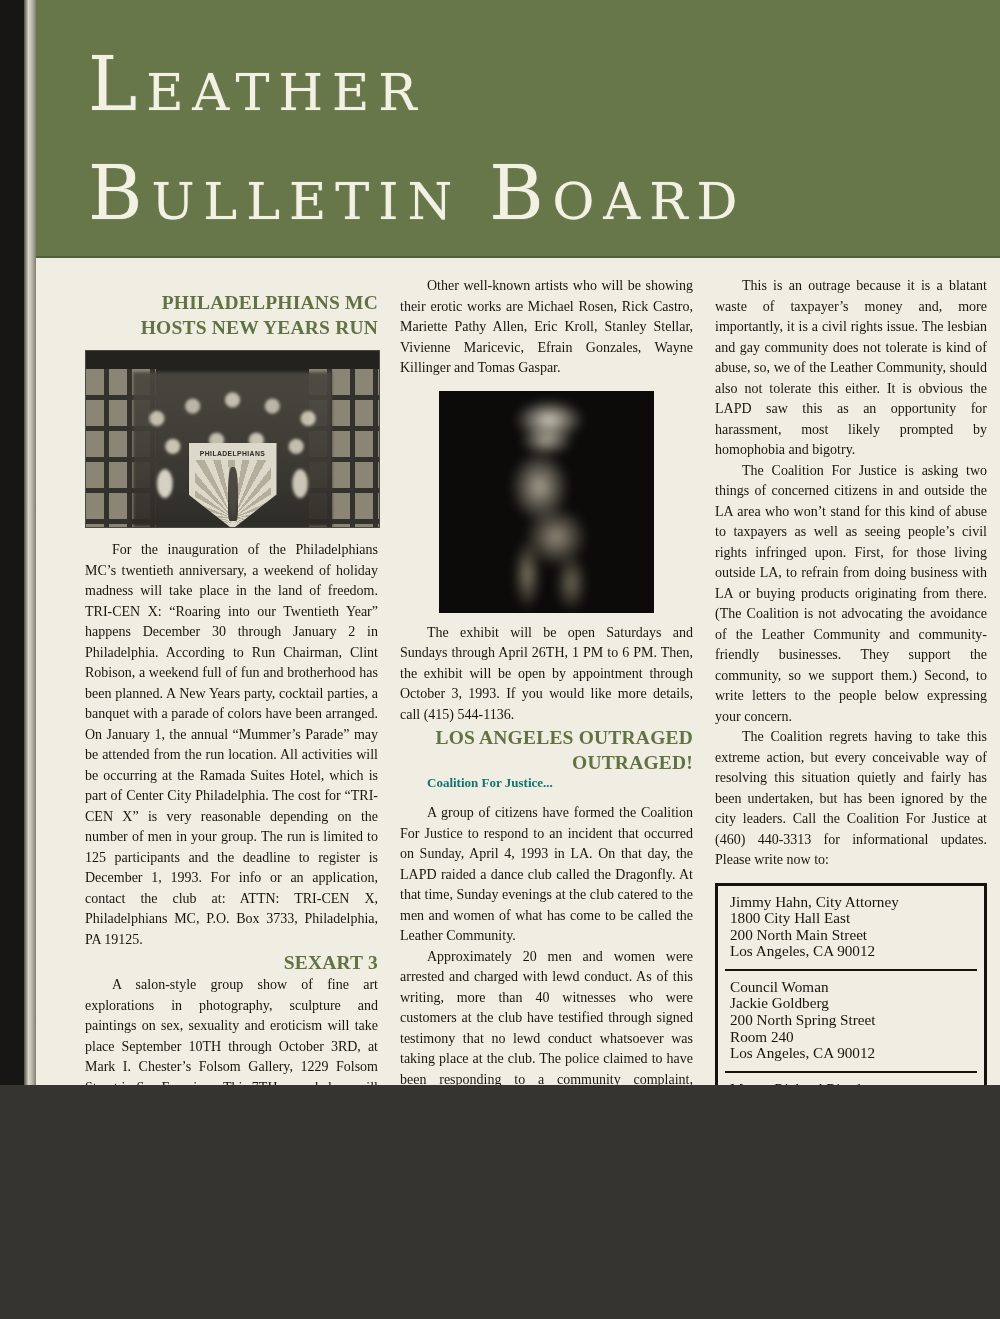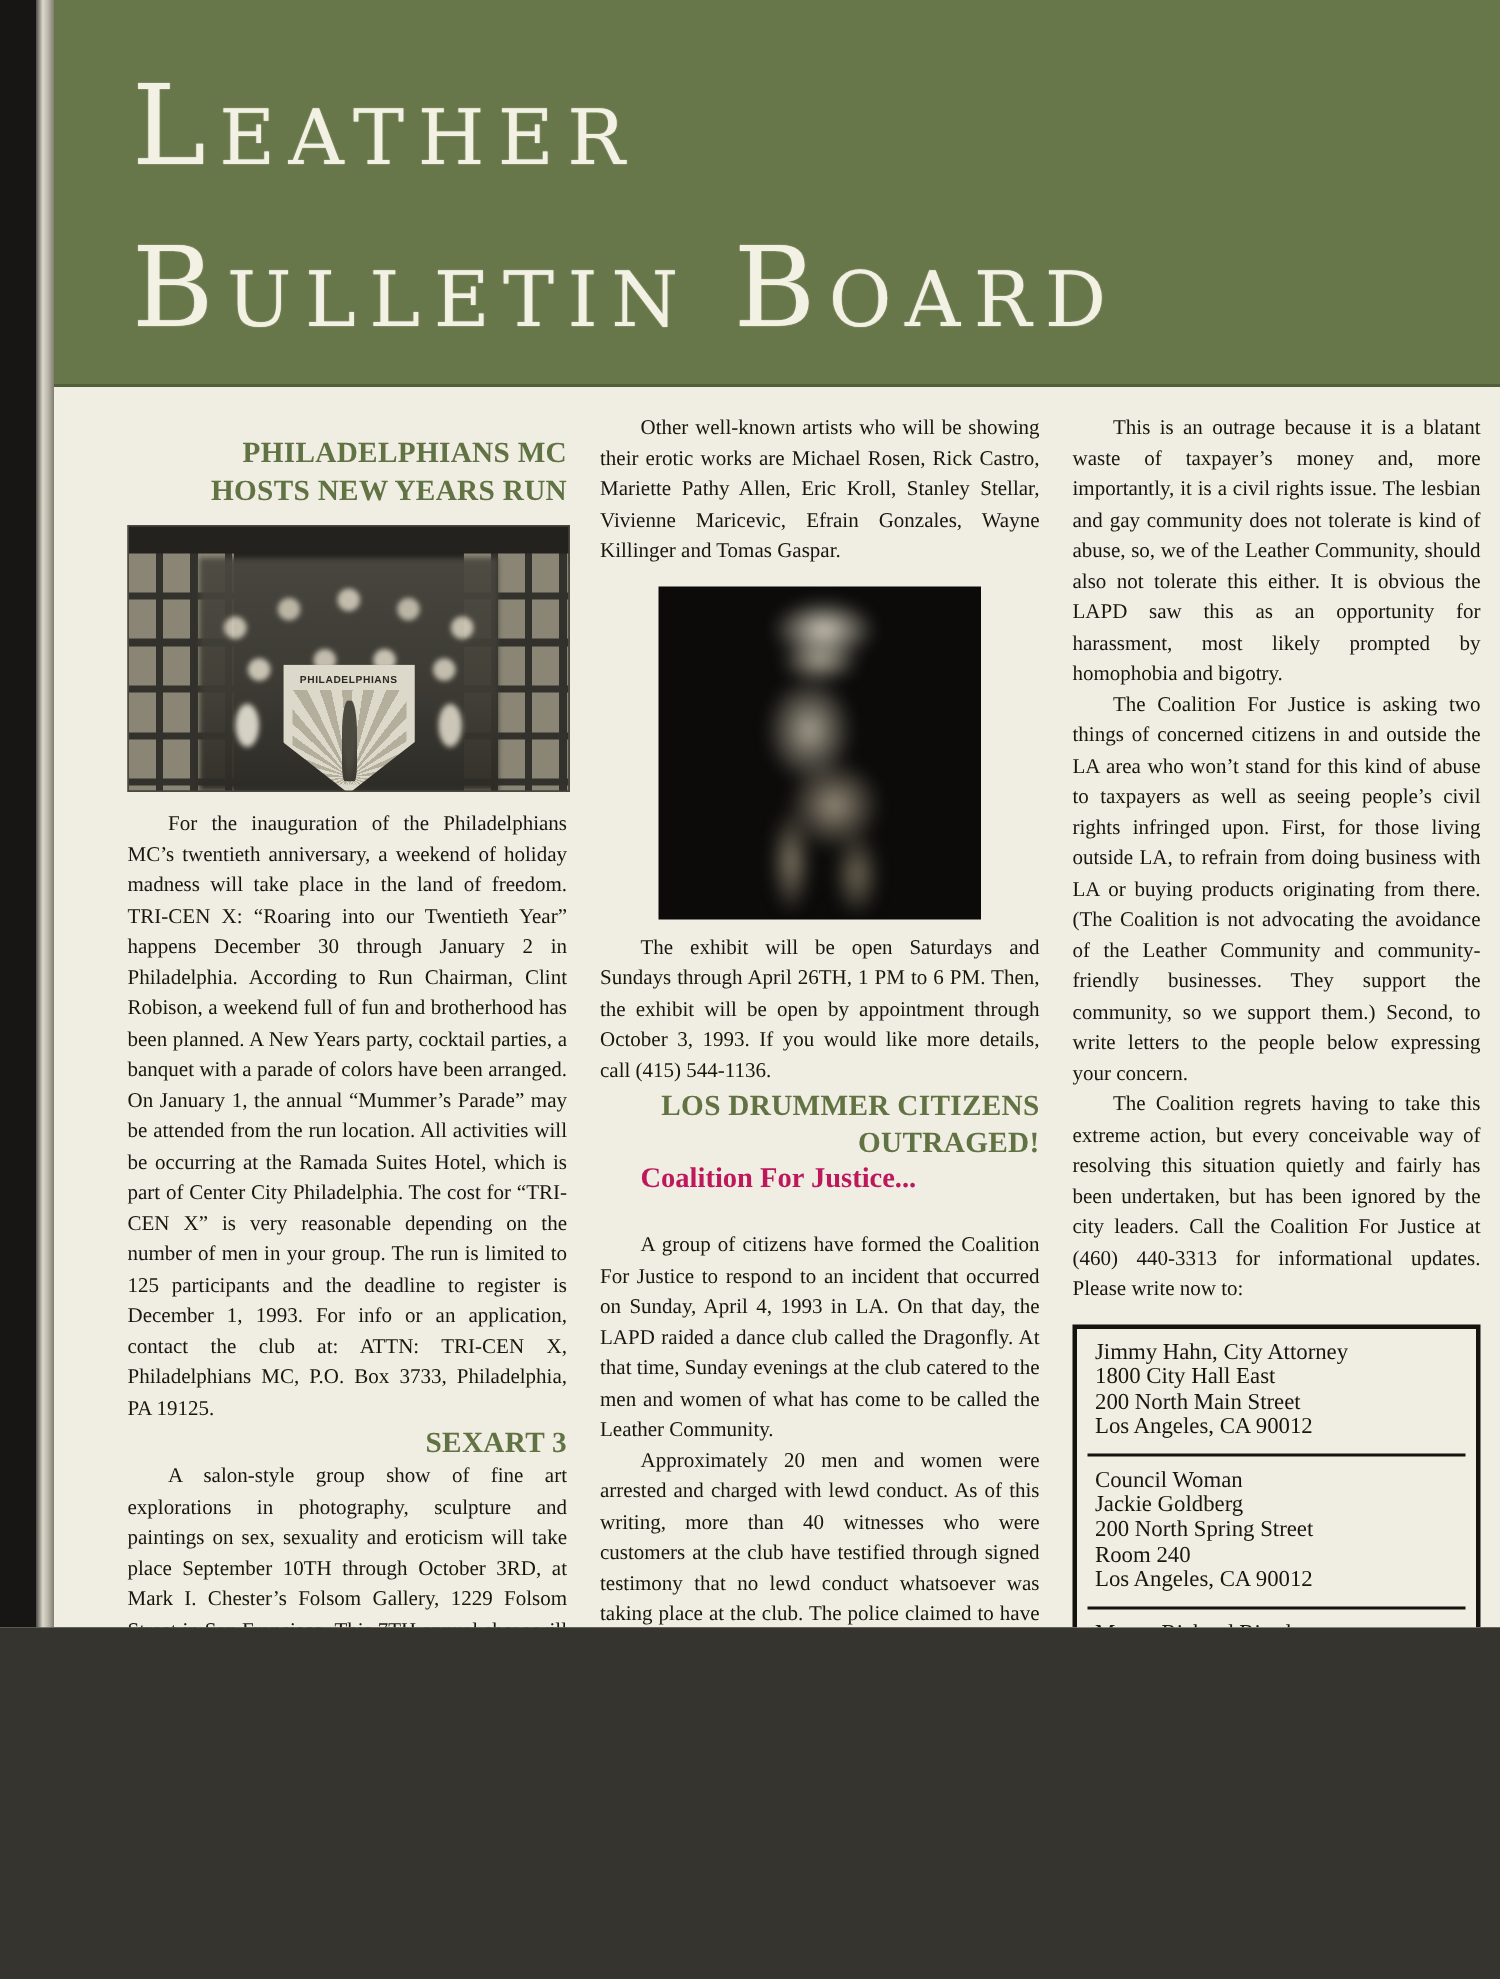--- a/index.html
+++ b/index.html
@@ -20,21 +20,21 @@
   
   .content{position:absolute;left:85px;top:276px;width:902px;display:flex;gap:22px;z-index:2;}
   .col{flex:0 0 auto;}
   .c1,.c2{width:293px;}
   .c3{width:272px;}
   p.body{margin:0;font-size:14px;line-height:20.5px;text-align:justify;text-indent:27px;color:#17160f;}
   h2.ghead{margin:0;color:#617243;font-size:19.5px;line-height:25px;font-weight:bold;letter-spacing:.2px;text-align:right;}
   .c1 .first-head{margin:14px 0 10px;}
   .sexart-head{margin:20px 0 10px;}
   .la-head{margin:18px 0 4px;}
-  .subhead{margin:0 0 24px;font-weight:bold;font-size:19px;text-indent:27px;color:#be185d;}
+  .subhead{margin:0 0 12px;font-weight:bold;font-size:13px;text-indent:27px;color:#0f766e;}
   
   .photo1{position:relative;width:100%;height:176px;margin:4px 0 12px;background:#3a3933;
           overflow:hidden;border:1px solid #4a483f;}
   .photo1 .lintel{position:absolute;left:0;top:0;width:100%;height:14%;background:#23221e;}
   .door{position:absolute;top:10%;bottom:0;width:24%;
         background-image:
           repeating-linear-gradient(180deg, transparent 0 26px, #32312c 26px 31px),
           repeating-linear-gradient(90deg, #8a8574 0 18px, #32312c 18px 23px);}
   .door.left{left:0;}
   .door.right{right:0;}
@@ -120,21 +120,21 @@
       <p class="body">A salon-style group show of fine art explorations in photography, sculpture and paintings on sex, sexuality and eroticism will take place September 10TH through October 3RD, at Mark I. Chester’s Folsom Gallery, 1229 Folsom Street in San Francisco. This 7TH annual show will draw approximately 1500 viewers which also happens during the Folsom Street Fair on September 26, 1993.</p>
     </div>
 
     <div class="col c2">
       <p class="body">Other well-known artists who will be showing their erotic works are Michael Rosen, Rick Castro, Mariette Pathy Allen, Eric Kroll, Stanley Stellar, Vivienne Maricevic, Efrain Gonzales, Wayne Killinger and Tomas Gaspar.</p>
       <div class="photo2">
         <div class="fig"></div>
       </div>
       <p class="body">The exhibit will be open Saturdays and Sundays through April 26TH, 1 PM to 6 PM. Then, the exhibit will be open by appointment through October 3, 1993. If you would like more details, call (415) 544-1136.</p>
       <h2 class="ghead la-head">
-        <span>LOS DRUMMER CITIZENS</span><br>
+        <span>LOS ANGELES OUTRAGED</span><br>
         <span>OUTRAGED!</span>
       </h2>
       <div class="subhead">Coalition For Justice...</div>
       <p class="body">A group of citizens have formed the Coalition For Justice to respond to an incident that occurred on Sunday, April 4, 1993 in LA. On that day, the LAPD raided a dance club called the Dragonfly. At that time, Sunday evenings at the club catered to the men and women of what has come to be called the Leather Community.</p>
       <p class="body">Approximately 20 men and women were arrested and charged with lewd conduct. As of this writing, more than 40 witnesses who were customers at the club have testified through signed testimony that no lewd conduct whatsoever was taking place at the club. The police claimed to have been responding to a community complaint, however, no one operating the club was approached with such a complaint. Even with witness testimony, these individuals are still being prosecuted!</p>
     </div>
 
     <div class="col c3">
       <p class="body">This is an outrage because it is a blatant waste of taxpayer’s money and, more importantly, it is a civil rights issue. The lesbian and gay community does not tolerate is kind of abuse, so, we of the Leather Community, should also not tolerate this either. It is obvious the LAPD saw this as an opportunity for harassment, most likely prompted by homophobia and bigotry.</p>
       <p class="body">The Coalition For Justice is asking two things of concerned citizens in and outside the LA area who won’t stand for this kind of abuse to taxpayers as well as seeing people’s civil rights infringed upon. First, for those living outside LA, to refrain from doing business with LA or buying products originating from there. (The Coalition is not advocating the avoidance of the Leather Community and community-friendly businesses. They support the community, so we support them.) Second, to write letters to the people below expressing your concern.</p>

